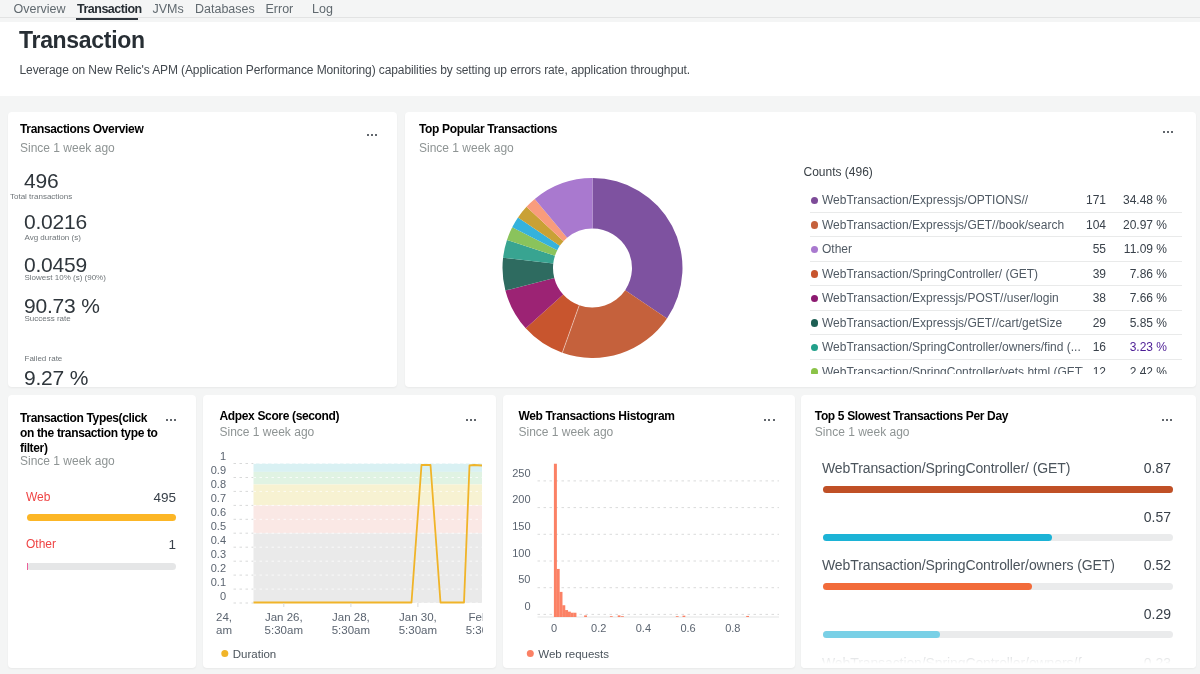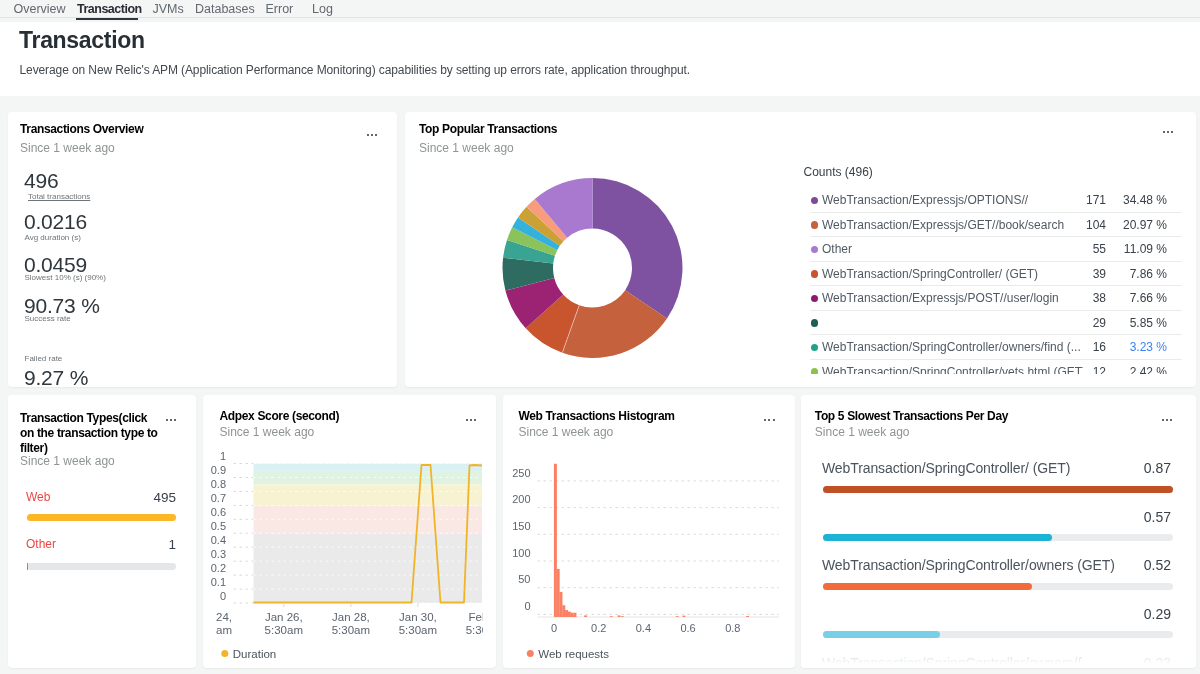--- a/index.html
+++ b/index.html
@@ -38,21 +38,21 @@
 
 <div class="card" style="left:8px;top:112px;width:389px;height:275px;">
   <div class="ctitle" style="left:12px;top:9px;">Transactions Overview</div>
   <div class="csub" style="left:12px;top:29px;">Since 1 week ago</div>
   <div class="dots" style="right:20px;top:21.5px;">
       <b></b>
       <b></b>
       <b></b>
     </div>
   <div class="abs bignum" style="left:16px;top:57.0px;">496</div>
-  <div class="abs biglab" style="left:20px;top:80.3px;text-decoration:underline;">Total transactions</div>
+  <div class="abs biglab" style="left:2px;top:80.3px;">Total transactions</div>
   <div class="abs bignum" style="left:16px;top:98.0px;">0.0216</div>
   <div class="abs biglab" style="left:16.5px;top:121.0px;">Avg duration (s)</div>
   <div class="abs bignum" style="left:16px;top:140.5px;">0.0459</div>
   <div class="abs biglab" style="left:16.5px;top:161.0px;">Slowest 10% (s) (90%)</div>
   <div class="abs bignum" style="left:16px;top:181.5px;">90.73 %</div>
   <div class="abs biglab" style="left:16.5px;top:202.0px;">Success rate</div>
   <div class="abs bignum" style="left:16px;top:221.5px;margin-top:32px;">9.27 %</div>
   <div class="abs biglab" style="left:16.5px;top:242.0px;">Failed rate</div>
 </div>
 
@@ -107,28 +107,29 @@
   <span style="position:absolute;right:15px;top:5px;font-size:12px;color:#39414a;">7.86 %</span>
 </div>
 <div style="position:absolute;left:0;top:98.2px;width:372px;height:24.5px;border-bottom:1px solid #e9eaea;">
   <span style="position:absolute;left:0.5px;top:8.5px;width:7.5px;height:7.5px;border-radius:50%;background:#8c1a70;"></span>
   <span style="position:absolute;left:12px;top:5px;font-size:12px;color:#505a64;max-width:261px;overflow:hidden;white-space:nowrap;">WebTransaction/Expressjs/POST//user/login</span>
   <span style="position:absolute;right:76px;top:5px;font-size:12px;color:#39414a;">38</span>
   <span style="position:absolute;right:15px;top:5px;font-size:12px;color:#39414a;">7.66 %</span>
 </div>
 <div style="position:absolute;left:0;top:122.8px;width:372px;height:24.5px;border-bottom:1px solid #e9eaea;">
   <span style="position:absolute;left:0.5px;top:8.5px;width:7.5px;height:7.5px;border-radius:50%;background:#1d5f54;"></span>
+  <span style="position:absolute;left:12px;top:5px;font-size:12px;color:#505a64;max-width:261px;overflow:hidden;white-space:nowrap;">WebTransaction/Expressjs/GET//cart/getSize</span>
   <span style="position:absolute;right:76px;top:5px;font-size:12px;color:#39414a;">29</span>
   <span style="position:absolute;right:15px;top:5px;font-size:12px;color:#39414a;">5.85 %</span>
 </div>
 <div style="position:absolute;left:0;top:147.3px;width:372px;height:24.5px;border-bottom:1px solid #e9eaea;">
   <span style="position:absolute;left:0.5px;top:8.5px;width:7.5px;height:7.5px;border-radius:50%;background:#22a08a;"></span>
   <span style="position:absolute;left:12px;top:5px;font-size:12px;color:#505a64;max-width:261px;overflow:hidden;white-space:nowrap;">WebTransaction/SpringController/owners/find (...</span>
   <span style="position:absolute;right:76px;top:5px;font-size:12px;color:#39414a;">16</span>
-  <span style="position:absolute;right:15px;top:5px;font-size:12px;color:#3b82f6;">3.23 %</span>
+  <span style="position:absolute;right:15px;top:5px;font-size:12px;color:#4c1d95;">3.23 %</span>
 </div>
 <div style="position:absolute;left:0;top:171.9px;width:372px;height:24.5px;border-bottom:1px solid #e9eaea;">
   <span style="position:absolute;left:0.5px;top:8.5px;width:7.5px;height:7.5px;border-radius:50%;background:#8bc348;"></span>
   <span style="position:absolute;left:12px;top:5px;font-size:12px;color:#505a64;max-width:261px;overflow:hidden;white-space:nowrap;">WebTransaction/SpringController/vets.html (GET)</span>
   <span style="position:absolute;right:76px;top:5px;font-size:12px;color:#39414a;">12</span>
   <span style="position:absolute;right:15px;top:5px;font-size:12px;color:#39414a;">2.42 %</span>
 </div>
   </div>
 </div>
 

